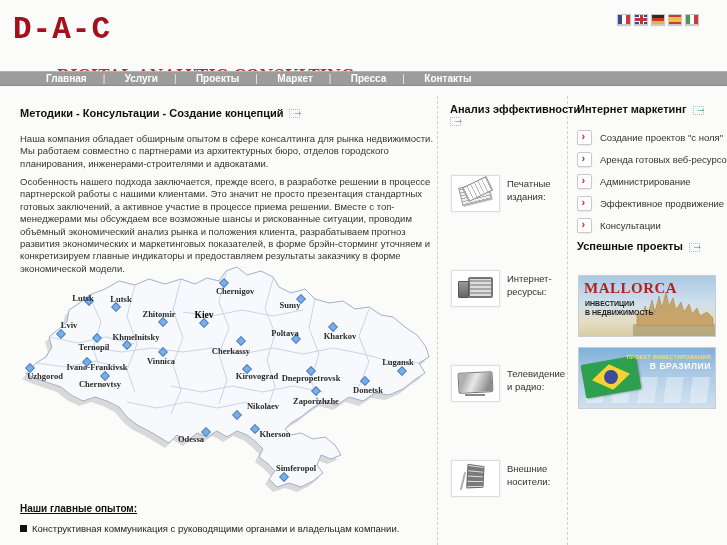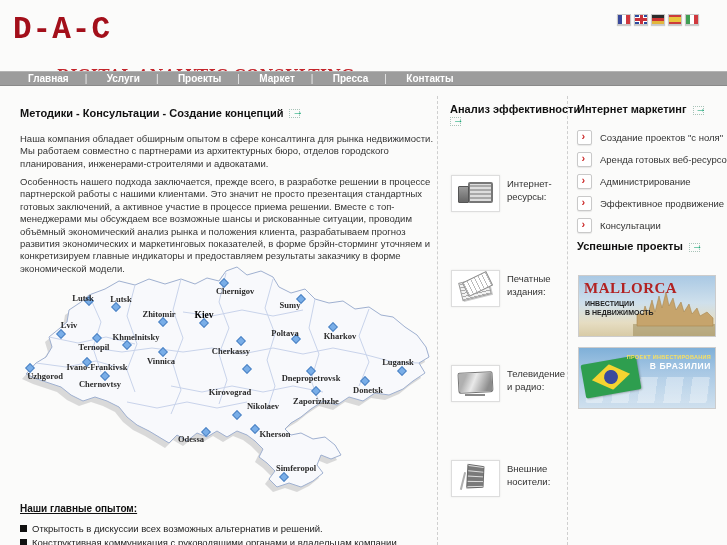--- a/index.html
+++ b/index.html
@@ -16,21 +16,21 @@
   .uk{background:linear-gradient(#c8313a,#c8313a) center/100% 3px no-repeat,
                linear-gradient(#c8313a,#c8313a) center/3px 100% no-repeat,
                linear-gradient(#fff,#fff) center/100% 5px no-repeat,
                linear-gradient(#fff,#fff) center/5px 100% no-repeat,#2c4a9e;}
   .de{background:linear-gradient(#2b2b2b 33.3%,#cc3333 33.3% 66.6%,#e2b63c 66.6%);}
   .es{background:linear-gradient(#cc3b3b 25%,#e8c53c 25% 75%,#cc3b3b 75%);}
   .it{background:linear-gradient(90deg,#3f9e53 33.3%,#fff 33.3% 66.6%,#d0383e 66.6%);}
   
   .nav{position:absolute;left:0;right:0;top:71px;height:15px;background:#9c9c9c;
        border-top:1px solid #b3b3b3;border-bottom:1px solid #8a8a8a;
-       display:flex;align-items:center;padding-left:9px;box-sizing:border-box;
+       display:flex;align-items:center;padding-left:27px;box-sizing:border-box;
        font-size:10px;font-weight:bold;color:#fff;}
   .nav-item{padding:0 19px;cursor:pointer;position:relative;white-space:nowrap;}
   .nav-item + .nav-item::before{content:"|";position:absolute;left:-3px;top:0;color:#ededed;font-weight:normal;}
   
   .sep{position:absolute;top:96px;bottom:0;border-left:1px dashed #cfcfcf;}
   .sep1{left:437px;} .sep2{left:567px;}
   
   .main-title-row{position:absolute;left:20px;top:103px;white-space:nowrap;}
   .main-title{font-size:11px;font-weight:bold;color:#111;}
   .para{position:absolute;left:20px;width:418px;margin:0;font-size:9.5px;line-height:12.4px;color:#333;}
@@ -222,21 +222,21 @@
         <span class="city-marker" style="left: 274px; top: 87px;"></span>
         <span class="city-label" style="left: 263px; top: 81px;">Poltava</span>
 
         <span class="city-marker" style="left: 311px; top: 75px;"></span>
         <span class="city-label" style="left: 318px; top: 84px;">Kharkov</span>
 
         <span class="city-marker" style="left: 219px; top: 89px;"></span>
         <span class="city-label" style="left: 209px; top: 99px;">Cherkassy</span>
 
         <span class="city-marker" style="left: 225px; top: 117px;"></span>
-        <span class="city-label" style="left: 208px; top: 124px; margin-top: 16px;">Kirovograd</span>
+        <span class="city-label" style="left: 235px; top: 124px;">Kirovograd</span>
 
         <span class="city-marker" style="left: 289px; top: 119px;"></span>
         <span class="city-label" style="left: 289px; top: 126px;">Dnepropetrovsk</span>
 
         <span class="city-marker" style="left: 380px; top: 119px;"></span>
         <span class="city-label" style="left: 376px; top: 110px;">Lugansk</span>
 
         <span class="city-marker" style="left: 343px; top: 129px;"></span>
         <span class="city-label" style="left: 346px; top: 138px;">Donetsk</span>
 
@@ -254,49 +254,45 @@
 
         <span class="city-marker" style="left: 262px; top: 225px;"></span>
         <span class="city-label" style="left: 274px; top: 216px;">Simferopol</span>
       </div>
   </div>
 
   <div class="features">
     <div class="features-title">Наши главные опытом:</div>
     <div>
 
-        <div class="feature-item">
-          <span class="sq"></span>
-          <span>Открытость в дискуссии всех возможных альтернатив и решений.</span>
-        </div>
 
         <div class="feature-item">
           <span class="sq"></span>
           <span>Конструктивная коммуникация с руководящими органами и владельцам компании.</span>
         </div>
       </div>
   </div>
 
   <div class="col-analysis">
     <div class="col-title">Анализ эффективности</div>
     <span class="more-icon"></span>
     <div class="an-items">
+
+        <div class="an-item">
+          <div class="an-icon-box">
+            <span class="an-icon newspaper-icon"></span>
+          </div>
+          <div class="an-label">Печатные издания:</div>
+        </div>
 
         <div class="an-item">
           <div class="an-icon-box">
             <span class="an-icon internet-icon"></span>
           </div>
           <div class="an-label">Интернет-ресурсы:</div>
-        </div>
-
-        <div class="an-item">
-          <div class="an-icon-box">
-            <span class="an-icon newspaper-icon"></span>
-          </div>
-          <div class="an-label">Печатные издания:</div>
         </div>
 
         <div class="an-item">
           <div class="an-icon-box">
             <span class="an-icon tv-icon"></span>
           </div>
           <div class="an-label">Телевидение и радио:</div>
         </div>
 
         <div class="an-item">

